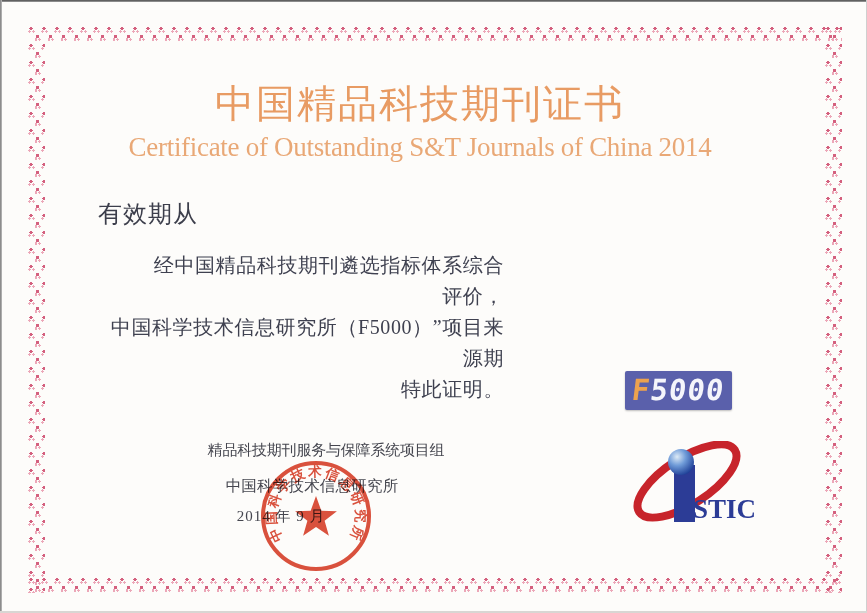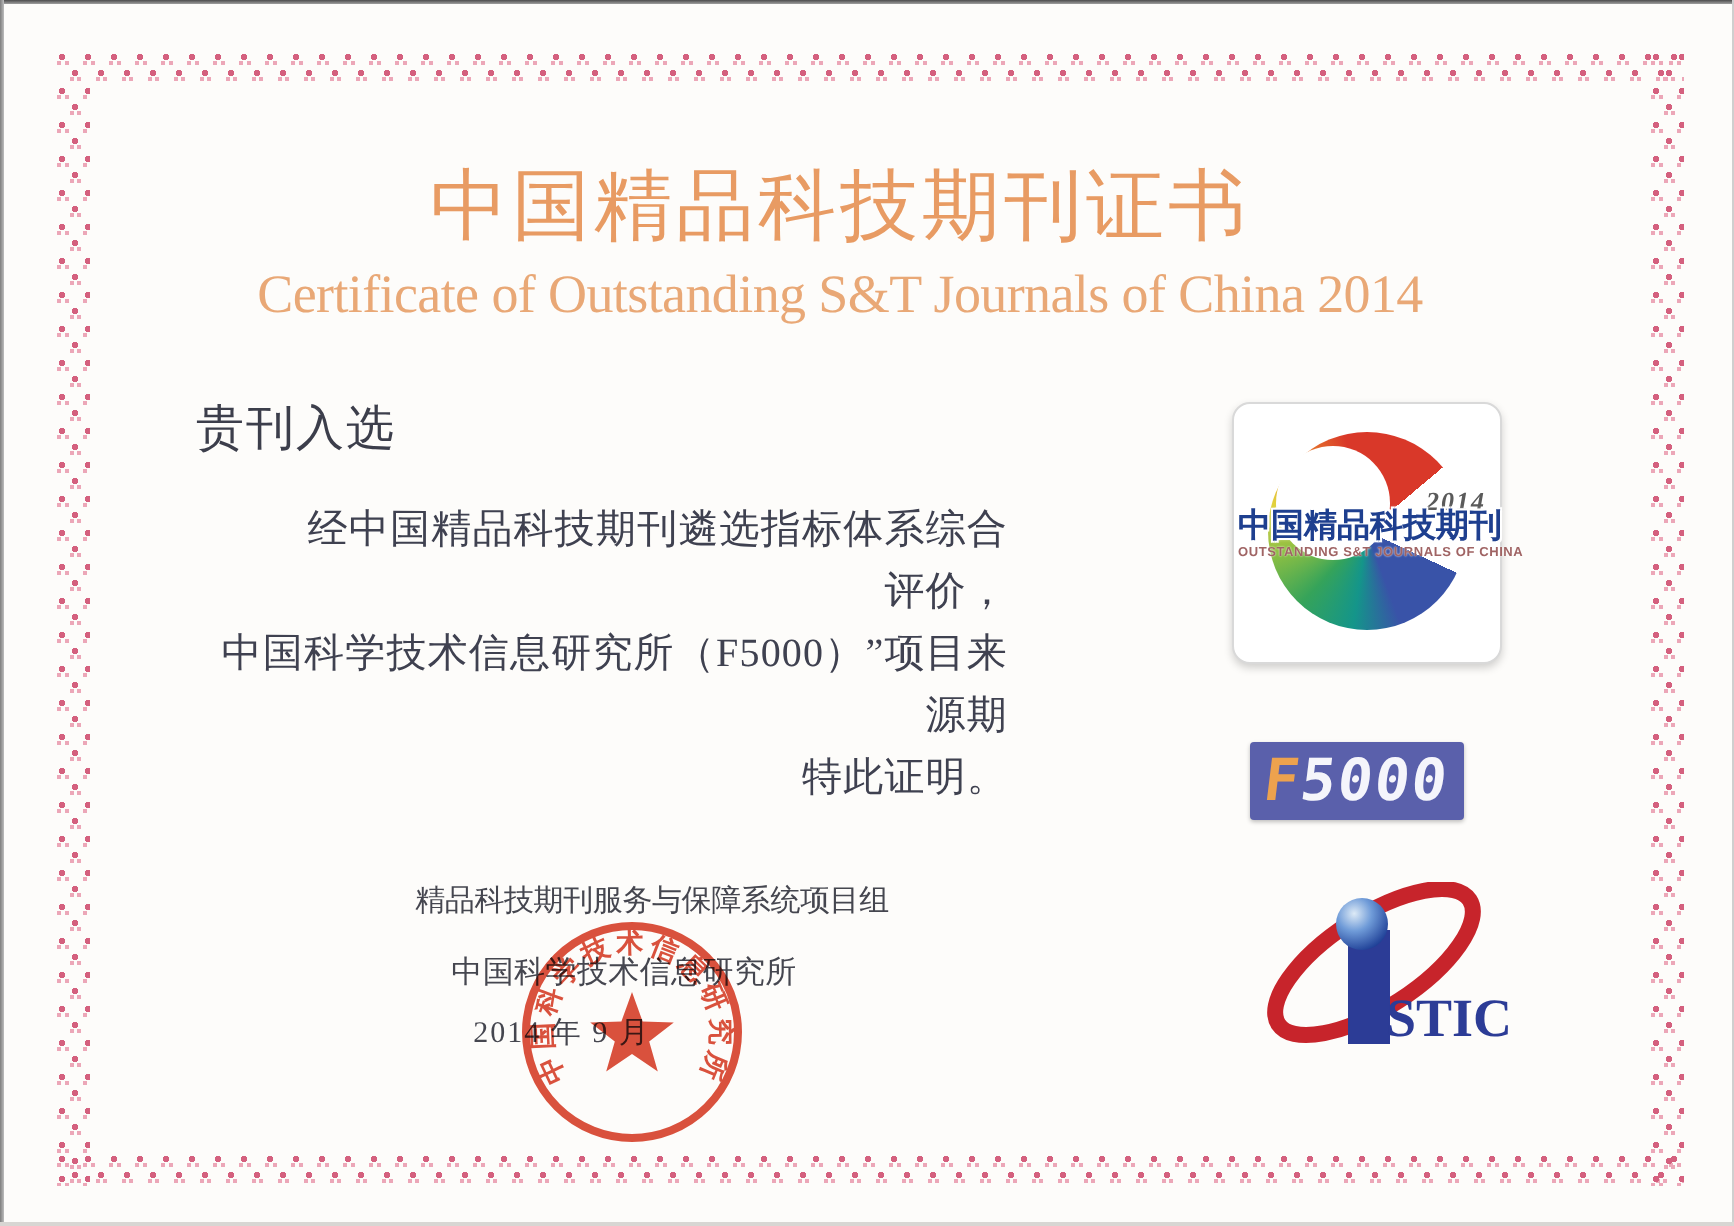--- a/index.html
+++ b/index.html
@@ -130,21 +130,21 @@
   <div class="bstrip b-top"></div>
   <div class="bstrip b-bottom"></div>
   <div class="bstrip b-left"></div>
   <div class="bstrip b-right"></div>
 
   <div class="header">
     <div class="cert-title">中国精品科技期刊证书</div>
     <div class="cert-subtitle">Certificate of Outstanding S&amp;T Journals of China 2014</div>
   </div>
 
-  <div class="journal-name">贵刊入选</div>
+  <div class="journal-name">有效期从</div>
 
   <div class="body-text">
     <div class="indent">经中国精品科技期刊遴选指标体系综合评价，</div>
     <div>中国科学技术信息研究所（F5000）”项目来源期</div>
     <div class="indent">特此证明。</div>
   </div>
 
   <div class="sig sig1">精品科技期刊服务与保障系统项目组</div>
   <div class="sig sig2">中国科学技术信息研究所</div>
   <div class="sig sig3">2014 年 9 月</div>
@@ -153,27 +153,20 @@
     <circle cx="59" cy="59" r="53" fill="none" stroke="#d8432d" stroke-width="4"></circle>
     <polygon points="59,39 64.3,53.7 79.9,54.2 67.6,63.8 71.9,78.8 59,70 46.1,78.8 50.4,63.8 38.1,54.2 53.7,53.7" fill="#d8432d"></polygon>
     <defs>
       <path id="sealArc" d="M 26.2,81.9 A 40,40 0 1 1 91.8,81.9" fill="none"></path>
     </defs>
     <text font-size="13.5" fill="#d8432d" font-weight="bold" font-family="'Liberation Serif','DejaVu Serif',serif">
       <textPath href="#sealArc" startOffset="0" textLength="172" lengthAdjust="spacing">中国科学技术信息研究所</textPath>
     </text>
   </svg>
 
-  <div class="c-card">
-    <div class="c-ring"></div>
-    <div class="c-ring-hole"></div>
-    <div class="c-year">2014</div>
-    <div class="c-title-cn">中国精品科技期刊</div>
-    <div class="c-title-en">OUTSTANDING S&amp;T JOURNALS OF CHINA</div>
-  </div>
 
   <div class="f5000">
     <span class="digital">
       <span class="f-orange">F</span><span class="f-white">5000</span>
     </span>
   </div>
 
   <svg class="istic" viewBox="0 0 140 85">
     <defs>
       <radialGradient id="ballg" cx="35%" cy="30%" r="75%">

